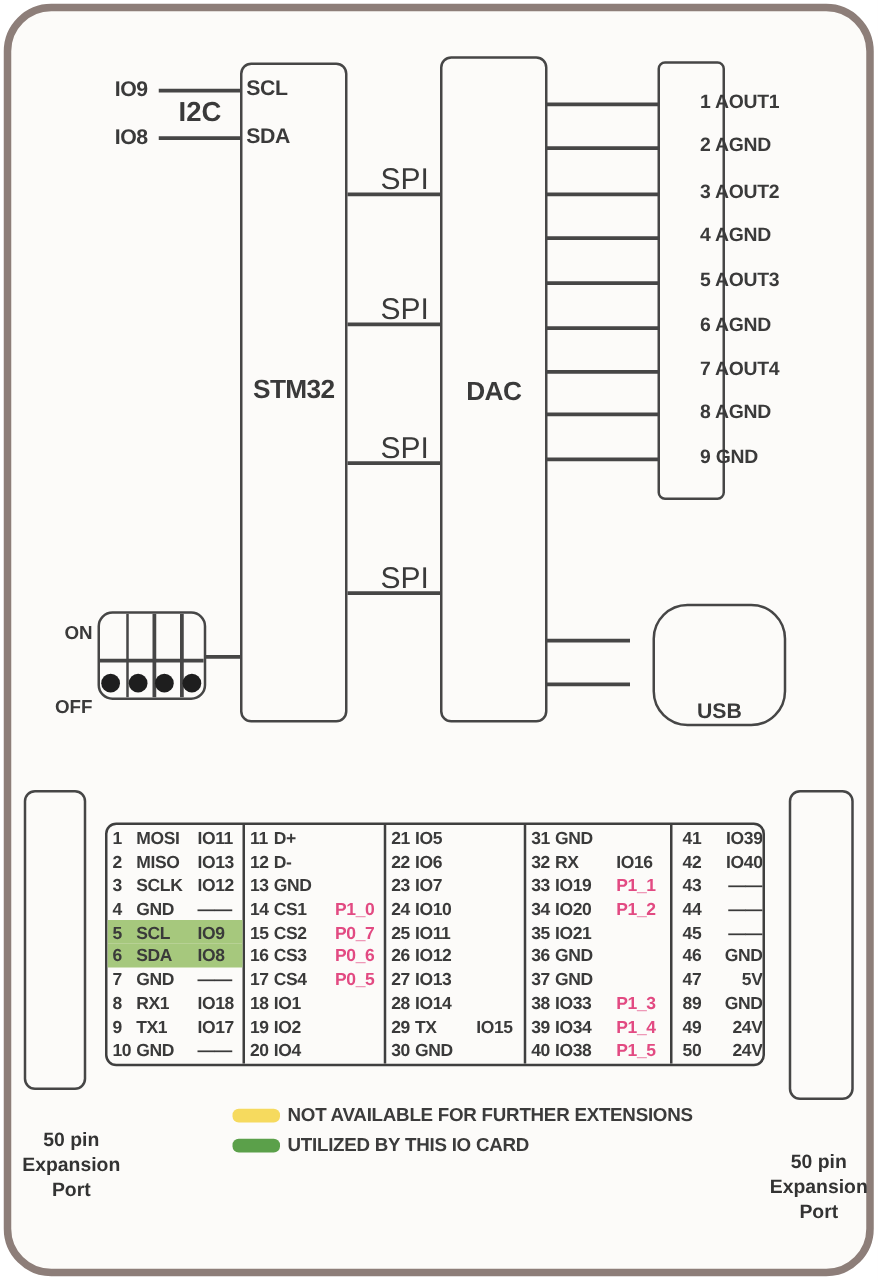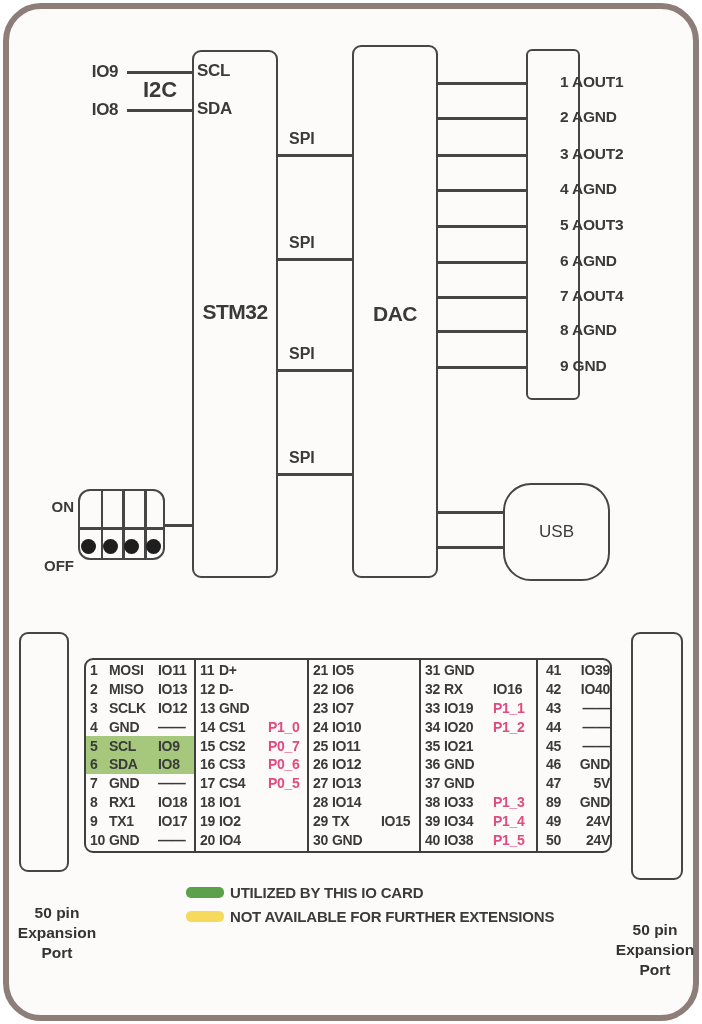--- a/index.html
+++ b/index.html
@@ -4,24 +4,24 @@
 <style>
   html,body{margin:0;padding:0;background:#ffffff;width:702px;height:1024px;overflow:hidden;
     font-family:"Liberation Sans", sans-serif;color:#3a3a3a;}
   #canvas{position:relative;width:702px;height:1024px;}
   .frame{position:absolute;left:3px;top:3px;width:696px;height:1018px;box-sizing:border-box;
     border:6px solid #8d7e79;border-radius:38px;background:#fcfbf9;}
   .block{position:absolute;box-sizing:border-box;border:2.5px solid #464646;border-radius:9px;background:transparent;}
   .block-label{position:absolute;text-align:center;font-size:21px;font-weight:600;letter-spacing:-0.5px;}
   .hline{position:absolute;height:2.5px;background:#464646;}
   .sig-label{position:absolute;font-size:17px;font-weight:600;letter-spacing:-0.3px;}
-  .spi-label{position:absolute;width:54px;text-align:left;font-size:16px;font-weight:700;}
+  .spi-label{position:absolute;width:54px;text-align:right;font-size:24px;font-weight:400;}
   .i2c-label{position:absolute;left:132px;top:77px;width:56px;text-align:center;font-size:22px;font-weight:700;}
   .dacpin{position:absolute;left:560px;font-size:15.5px;font-weight:600;letter-spacing:-0.2px;}
-  .usb-block{display:flex;align-items:center;justify-content:center;font-size:17px;font-weight:400;}
+  .usb-block{display:flex;align-items:flex-end;justify-content:center;font-size:17px;font-weight:700;margin-left:19px;}
   
   .sel-title{position:absolute;left:62px;top:449px;width:130px;text-align:center;
     font-size:14.5px;font-weight:600;line-height:19px;letter-spacing:-0.2px;}
   .dipbox{position:absolute;left:78px;top:489px;width:87px;height:71px;box-sizing:border-box;
     border:2.5px solid #464646;border-radius:12px;overflow:hidden;}
   .dipdiv{position:absolute;top:0;width:2.5px;height:100%;background:#464646;}
   .dipmid{position:absolute;left:0;top:36px;width:100%;height:2.5px;background:#464646;}
   .dipdot{position:absolute;width:15px;height:15px;border-radius:50%;background:#1e1e1e;top:48px;}
   .onoff{position:absolute;left:36px;width:38px;text-align:right;font-size:15px;font-weight:600;}
   
@@ -330,26 +330,26 @@
         </div>
         <div class="trow">
           <div class="pn">50</div>
           <div class="pname">24V</div>
         </div>
       </div>
     </div>
 
   <div class="legend" id="legend">
       <div class="legitem">
+        <div class="legswatch" style="background: rgb(246, 218, 94);"></div>
+        <div class="leglabel">NOT AVAILABLE FOR FURTHER EXTENSIONS</div>
+      </div>
+      <div class="legitem">
         <div class="legswatch" style="background: rgb(91, 160, 74);"></div>
         <div class="leglabel">UTILIZED BY THIS IO CARD</div>
-      </div>
-      <div class="legitem">
-        <div class="legswatch" style="background: rgb(246, 218, 94);"></div>
-        <div class="leglabel">NOT AVAILABLE FOR FURTHER EXTENSIONS</div>
       </div>
     </div>
 <div class="hline" style="left: 278px; top: 154px; width: 74px;"></div>
     <div class="spi-label" style="left: 289px; top: 130px;">SPI</div>
     <div class="hline" style="left: 278px; top: 258px; width: 74px;"></div>
     <div class="spi-label" style="left: 289px; top: 234px;">SPI</div>
     <div class="hline" style="left: 278px; top: 369px; width: 74px;"></div>
     <div class="spi-label" style="left: 289px; top: 345px;">SPI</div>
     <div class="hline" style="left: 278px; top: 473px; width: 74px;"></div>
     <div class="spi-label" style="left: 289px; top: 449px;">SPI</div>

